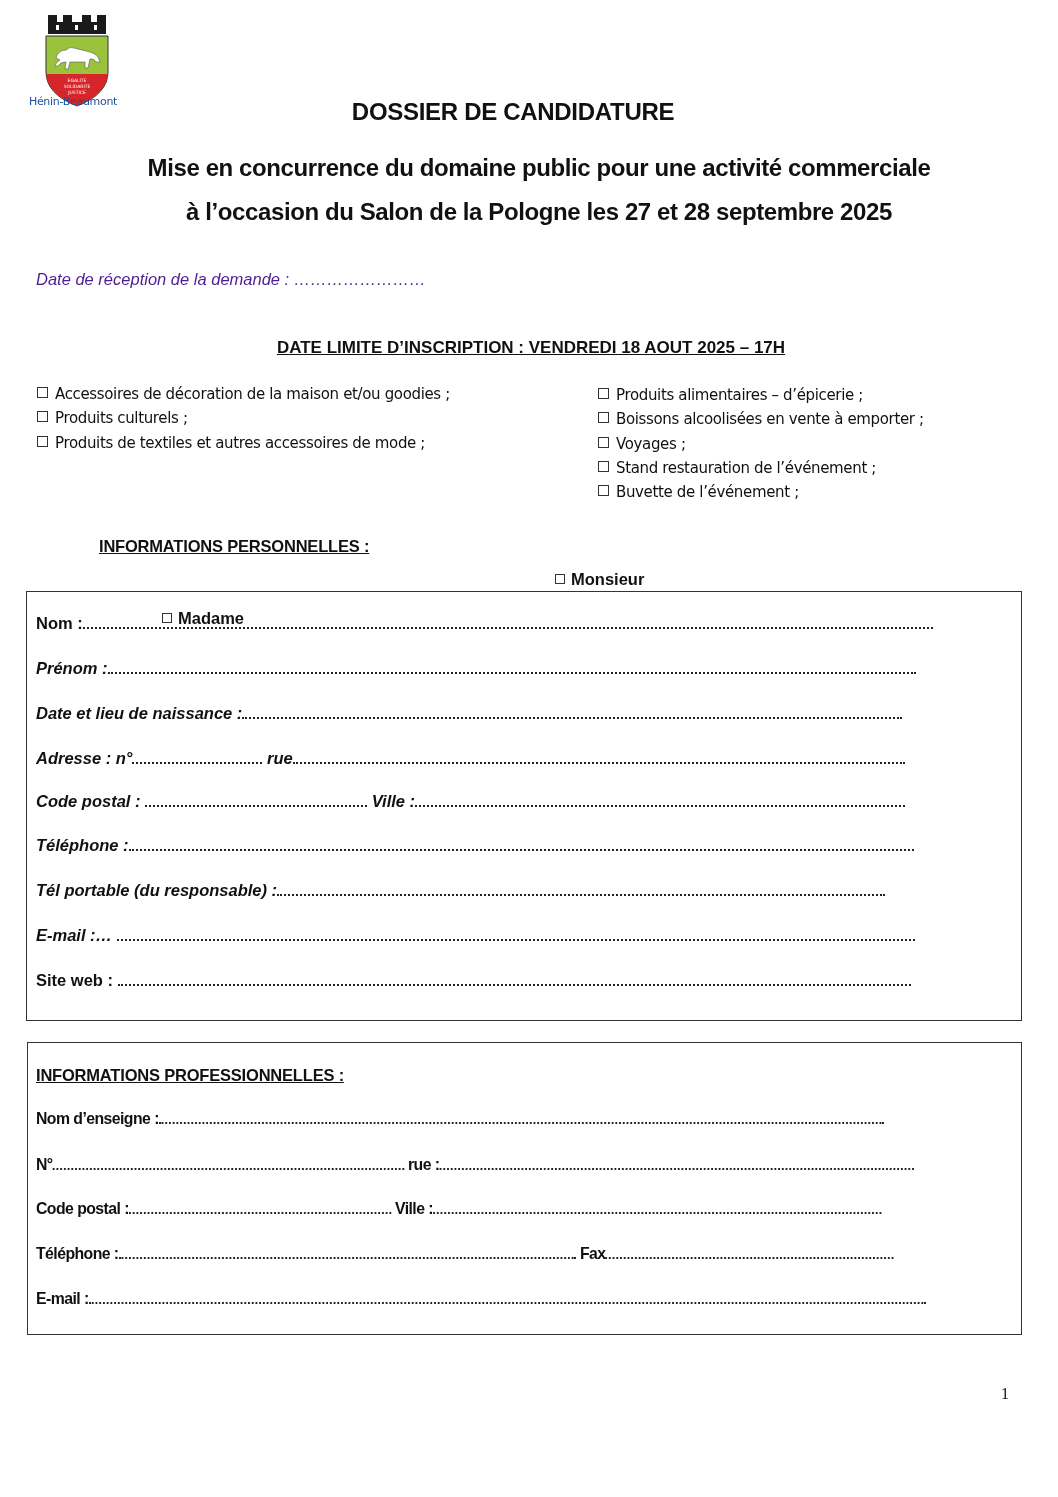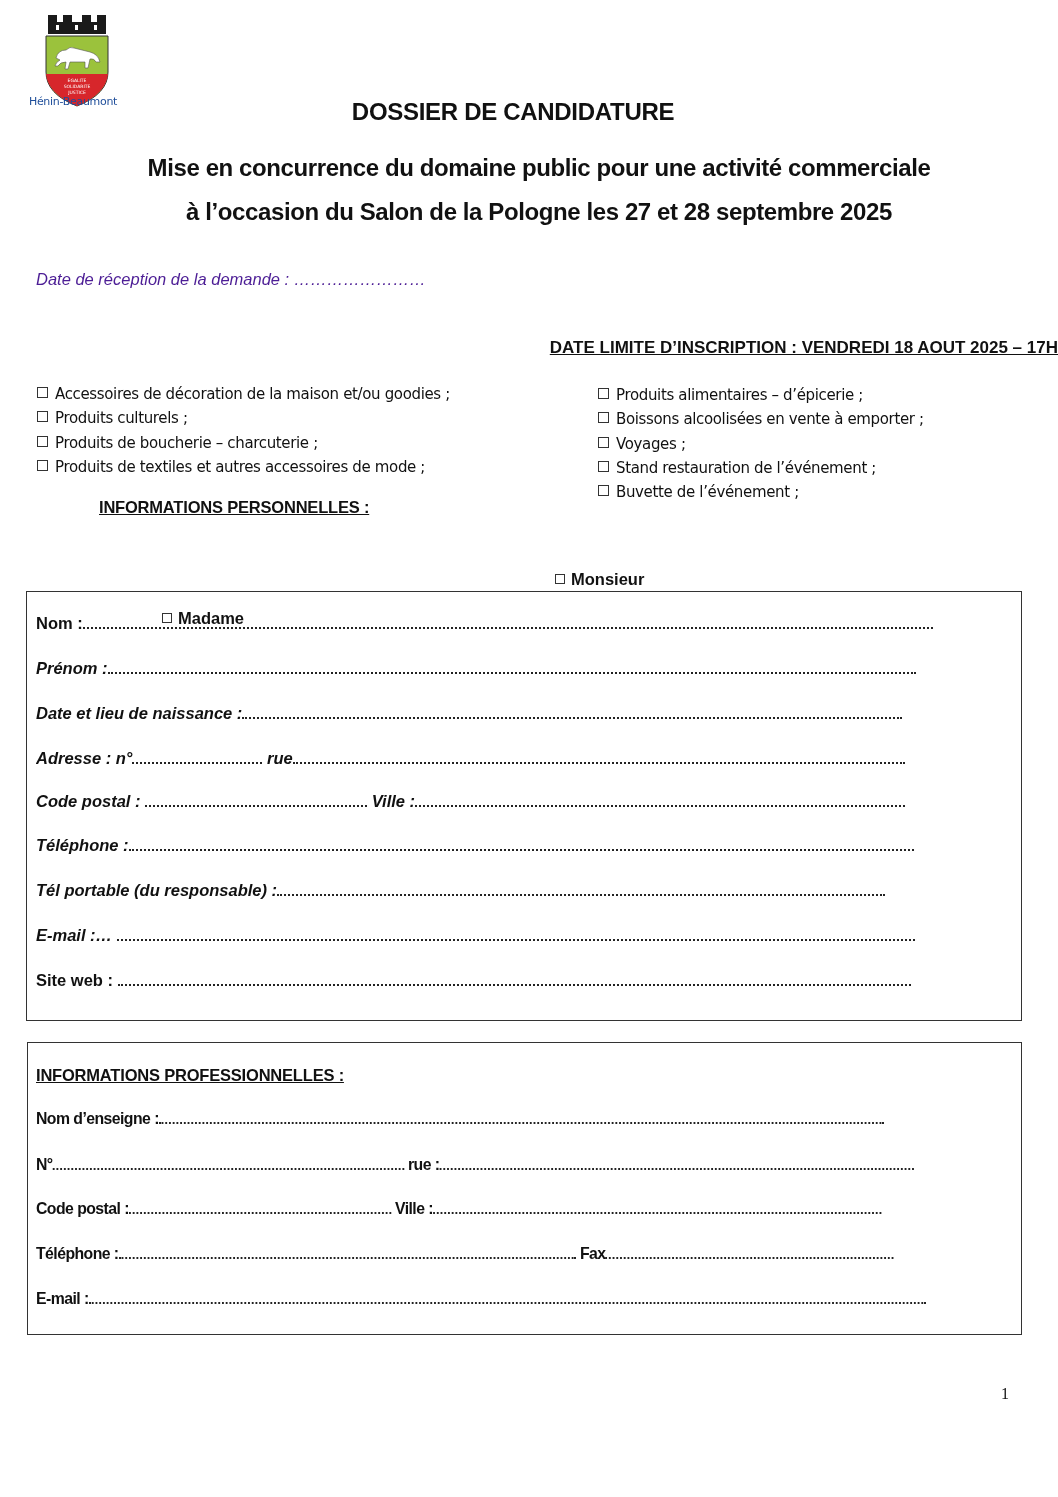--- a/index.html
+++ b/index.html
@@ -10,30 +10,30 @@
   .logo { left: 38px; top: 12px; width: 78px; height: 100px; }
   .logo-caption { left: 18px; top: 95px; width: 110px; text-align: center; font-size: 11px; color: #1f4e9a; font-family: "DejaVu Sans", sans-serif; letter-spacing: -0.3px; }
 
   .doc-title { left: 0; width: 936px; top: 98px; text-align: center; font-weight: bold; font-size: 24px; letter-spacing: -0.3px; padding-left: 90px; box-sizing: border-box; }
   .subtitle { left: 0; width: 1058px; text-align: center; font-weight: bold; font-size: 24px; letter-spacing: -0.4px; padding-left: 20px; box-sizing: border-box; }
   .subtitle.l1 { top: 154px; }
   .subtitle.l2 { top: 198px; }
 
   .reception { left: 36px; top: 270px; font-size: 16.5px; font-style: italic; color: #4c1d95; }
 
-  .deadline { left: 0; width: 1058px; top: 338px; text-align: right; font-weight: bold; font-size: 17px; text-decoration: underline; padding-left: 4px; box-sizing: border-box; }
+  .deadline { left: 0; width: 1058px; top: 338px; text-align: center; font-weight: bold; font-size: 17px; text-decoration: underline; padding-left: 4px; box-sizing: border-box; }
 
   .cat-list { font-family: "DejaVu Sans", sans-serif; font-size: 15px; color: #111; }
   .cat-list .item { height: 24.3px; line-height: 24px; white-space: nowrap; letter-spacing: -0.35px; }
   .cat-list .box { display: inline-block; width: 9px; height: 9px; border: 1px solid #333; margin-right: 7px; vertical-align: 1px; }
   .cat-left { left: 37px; top: 382px; }
   .cat-right { left: 598px; top: 383px; }
 
   .section-heading { font-weight: bold; font-size: 16.5px; text-decoration: underline; letter-spacing: -0.2px; }
-  .perso-heading { left: 99px; top: 498px; }
+  .perso-heading { left: 99px; top: 537px; }
 
   .civ { font-weight: bold; font-size: 16.5px; }
   .civ .box { display: inline-block; width: 8px; height: 8px; border: 1px solid #333; margin-right: 6px; vertical-align: 1px; }
   .civ-madame { left: 162px; top: 569px; margin-top: 40px; }
   .civ-monsieur { left: 555px; top: 570px; }
 
   .frame { border: 1.5px solid #333; box-sizing: border-box; }
   .frame-perso { left: 26px; top: 591px; width: 996px; height: 430px; }
   .frame-pro { left: 27px; top: 1042px; width: 995px; height: 293px; }
 
@@ -78,21 +78,20 @@
 
 <div class="abs reception">
   <span>Date de réception de la demande : </span><span>……………………</span>
 </div>
 
 <div class="abs deadline">DATE LIMITE D’INSCRIPTION : VENDREDI 18 AOUT 2025 – 17H</div>
 
 <div class="abs cat-list cat-left">
   <div class="item"><span class="box"></span><span>Accessoires de décoration de la maison et/ou goodies ;</span></div>
   <div class="item"><span class="box"></span><span>Produits culturels ;</span></div>
-  <div class="item"><span class="box"></span><span>Produits de boucherie – charcuterie ;</span></div>
   <div class="item"><span class="box"></span><span>Produits de textiles et autres accessoires de mode ;</span></div>
 </div>
 <div class="abs cat-list cat-right">
   <div class="item"><span class="box"></span><span>Produits alimentaires – d’épicerie ;</span></div>
   <div class="item"><span class="box"></span><span>Boissons alcoolisées en vente à emporter ;</span></div>
   <div class="item"><span class="box"></span><span>Voyages ;</span></div>
   <div class="item"><span class="box"></span><span>Stand restauration de l’événement ;</span></div>
   <div class="item"><span class="box"></span><span>Buvette de l’événement ;</span></div>
 </div>
 

